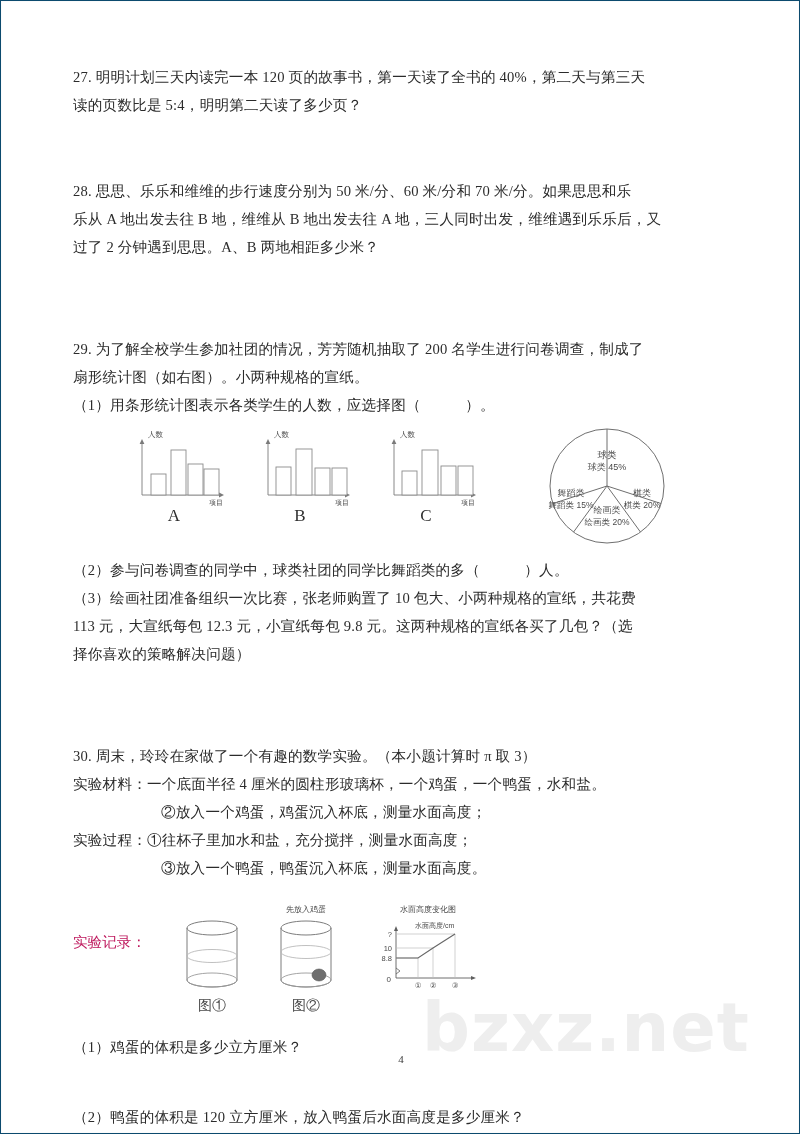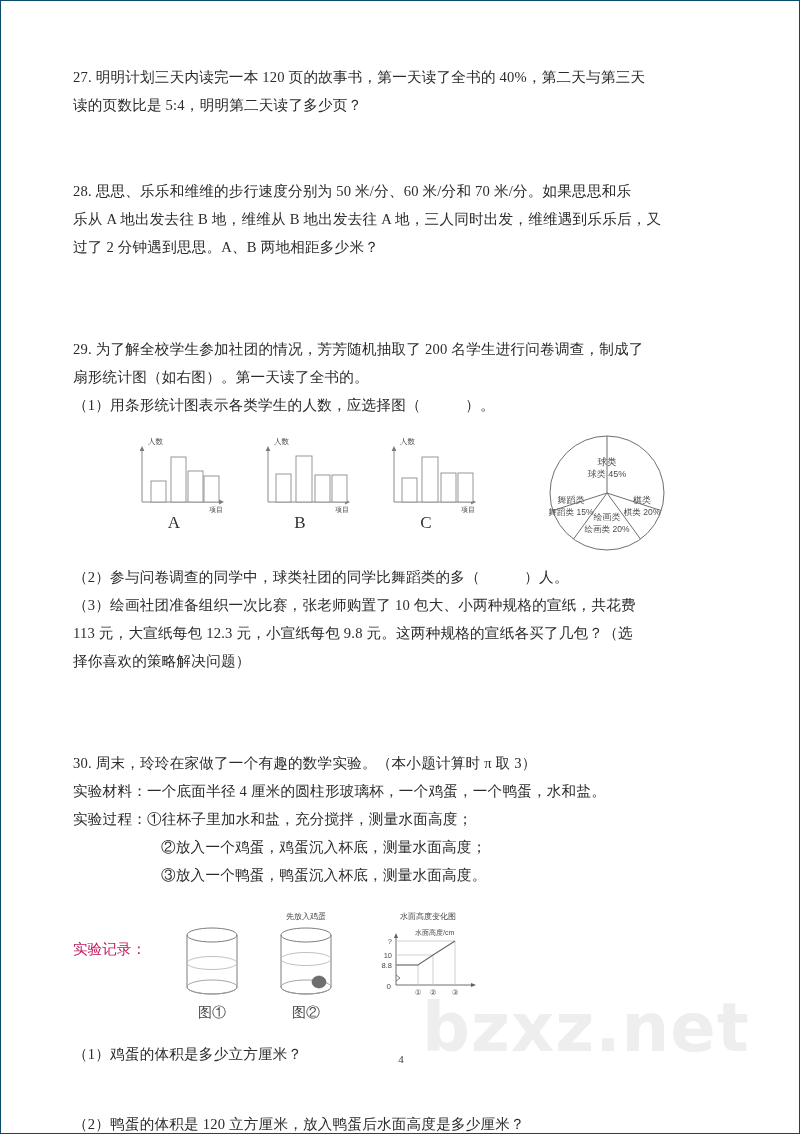--- a/index.html
+++ b/index.html
@@ -39,21 +39,21 @@
   }
   .gap-sm { height: 18px; }
   .gap-md { height: 42px; }
   .gap-lg { height: 58px; }
   .gap-xl { height: 74px; }
 
   
   .figrow {
     display: flex;
     align-items: flex-start;
-    margin-top: 14px;
+    margin-top: 7px;
   }
   .bar-figs {
     display: flex;
     gap: 8px;
     padding-left: 42px;
   }
   .bar-fig {
     width: 118px;
     position: relative;
   }
@@ -156,21 +156,21 @@
     <div class="qblock">
       <p class="ptext">28. 思思、乐乐和维维的步行速度分别为 50 米/分、60 米/分和 70 米/分。如果思思和乐</p>
       <p class="ptext">乐从 A 地出发去往 B 地，维维从 B 地出发去往 A 地，三人同时出发，维维遇到乐乐后，又</p>
       <p class="ptext">过了 2 分钟遇到思思。A、B 两地相距多少米？</p>
     </div>
 
     <div class="gap-xl"></div>
 
     <div class="qblock">
       <p class="ptext">29. 为了解全校学生参加社团的情况，芳芳随机抽取了 200 名学生进行问卷调查，制成了</p>
-      <p class="ptext">扇形统计图（如右图）。第一天读了全书的。</p>
+      <p class="ptext">扇形统计图（如右图）。小两种规格的宣纸。</p>
       <p class="ptext">（1）用条形统计图表示各类学生的人数，应选择图（　　　）。</p>
 
       <div class="figrow">
 
         <div class="bar-figs">
 
           <div class="bar-fig">
             <svg width="118" height="82" viewBox="0 0 118 82">
               <text x="33" y="11" font-size="7.5">人数</text>
               <line x1="27" y1="16" x2="27" y2="69" stroke="#7a7a7a" stroke-width="0.9"></line>
@@ -245,22 +245,22 @@
       <p class="ptext">（3）绘画社团准备组织一次比赛，张老师购置了 10 包大、小两种规格的宣纸，共花费</p>
       <p class="ptext">113 元，大宣纸每包 12.3 元，小宣纸每包 9.8 元。这两种规格的宣纸各买了几包？（选</p>
       <p class="ptext">择你喜欢的策略解决问题）</p>
     </div>
 
     <div class="gap-xl"></div>
 
     <div class="qblock">
       <p class="ptext">30. 周末，玲玲在家做了一个有趣的数学实验。（本小题计算时 π 取 3）</p>
       <p class="ptext">实验材料：一个底面半径 4 厘米的圆柱形玻璃杯，一个鸡蛋，一个鸭蛋，水和盐。</p>
+      <p class="ptext" style="padding-left:88px">②放入一个鸡蛋，鸡蛋沉入杯底，测量水面高度；</p>
       <p class="ptext">实验过程：①往杯子里加水和盐，充分搅拌，测量水面高度；</p>
-      <p class="ptext" style="padding-left:88px">②放入一个鸡蛋，鸡蛋沉入杯底，测量水面高度；</p>
       <p class="ptext" style="padding-left:88px">③放入一个鸭蛋，鸭蛋沉入杯底，测量水面高度。</p>
 
       <div class="gap-sm"></div>
 
       <div class="exp-row">
         <div class="exp-label">实验记录：</div>
 
         <div class="cups">
 
           <div class="cup-fig">

